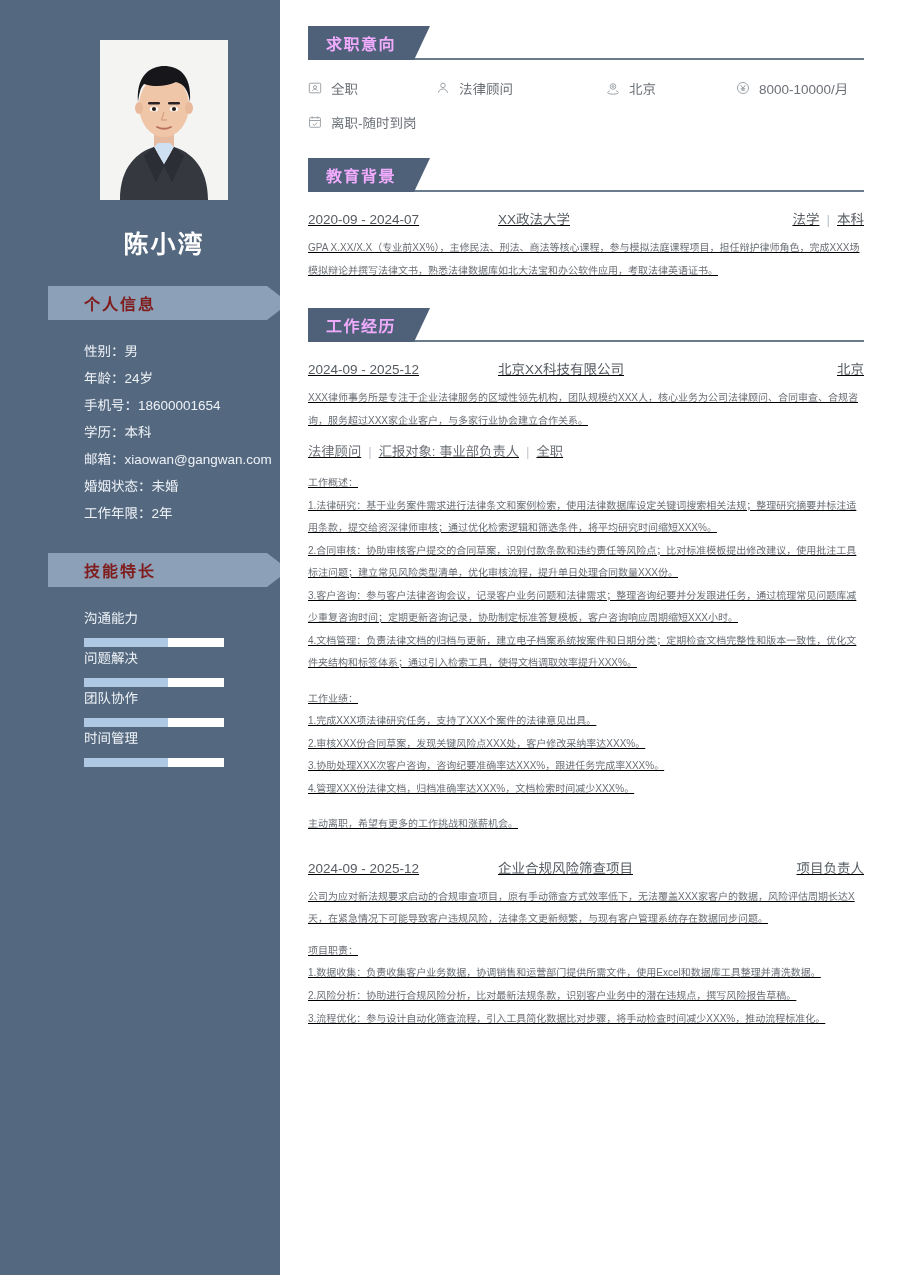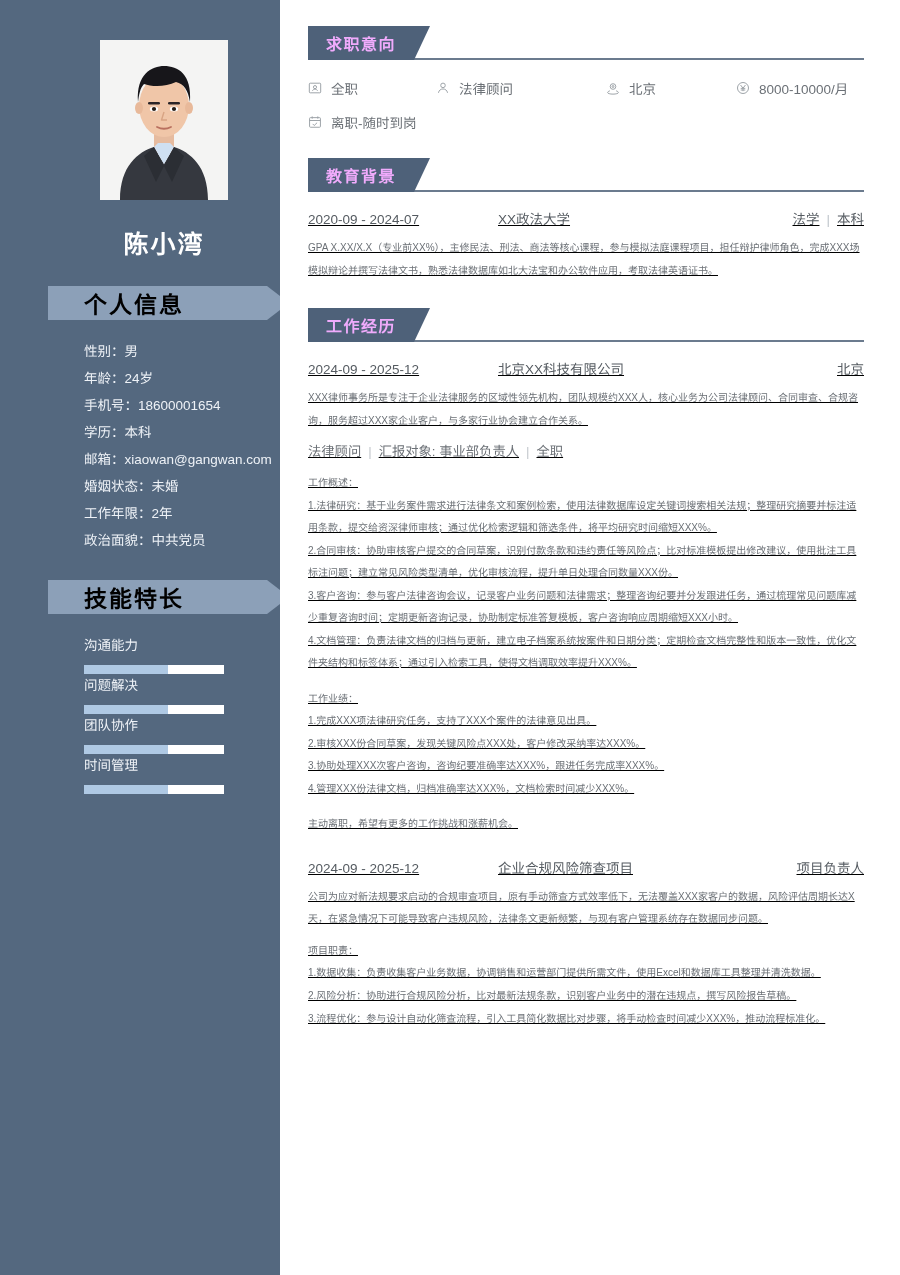--- a/index.html
+++ b/index.html
@@ -65,23 +65,23 @@
     position: absolute;
     right: -22px;
     top: 0;
     width: 0;
     height: 0;
     border-top: 17px solid transparent;
     border-bottom: 17px solid transparent;
     border-left: 22px solid #8ca0b8;
   }
   .side-banner span {
-    font-size: 23px;
+    font-size: 16px;
     font-weight: bold;
-    color: #000000;
+    color: #7f1d1d;
     letter-spacing: 2px;
     position: relative;
     z-index: 2;
   }
 
   .info-list {
     margin: 18px 0 0 36px;
   }
   .info-list li {
     list-style: none;
@@ -269,21 +269,20 @@
     </div>
 
     <ul class="info-list">
       <li>性别：男</li>
       <li>年龄：24岁</li>
       <li>手机号：18600001654</li>
       <li>学历：本科</li>
       <li>邮箱：xiaowan@gangwan.com</li>
       <li>婚姻状态：未婚</li>
       <li>工作年限：2年</li>
-      <li>政治面貌：中共党员</li>
     </ul>
 
     <div class="side-banner">
       <span>技能特长</span>
     </div>
 
     <div class="skills">
       <div class="skill-item">
         <div class="skill-name">沟通能力</div>
         <div class="skill-track">

